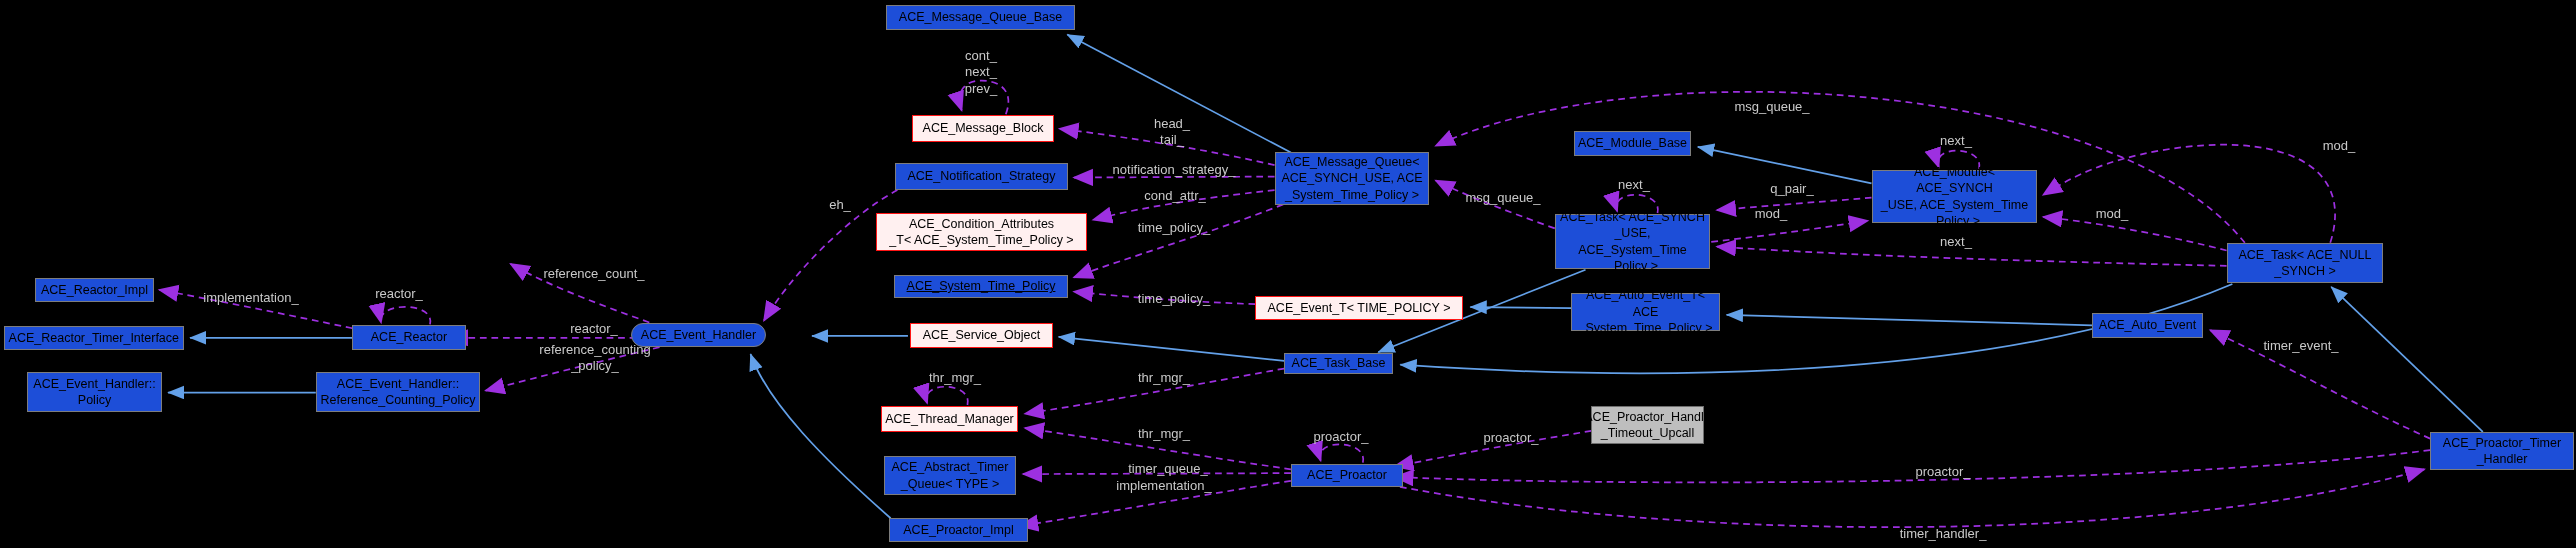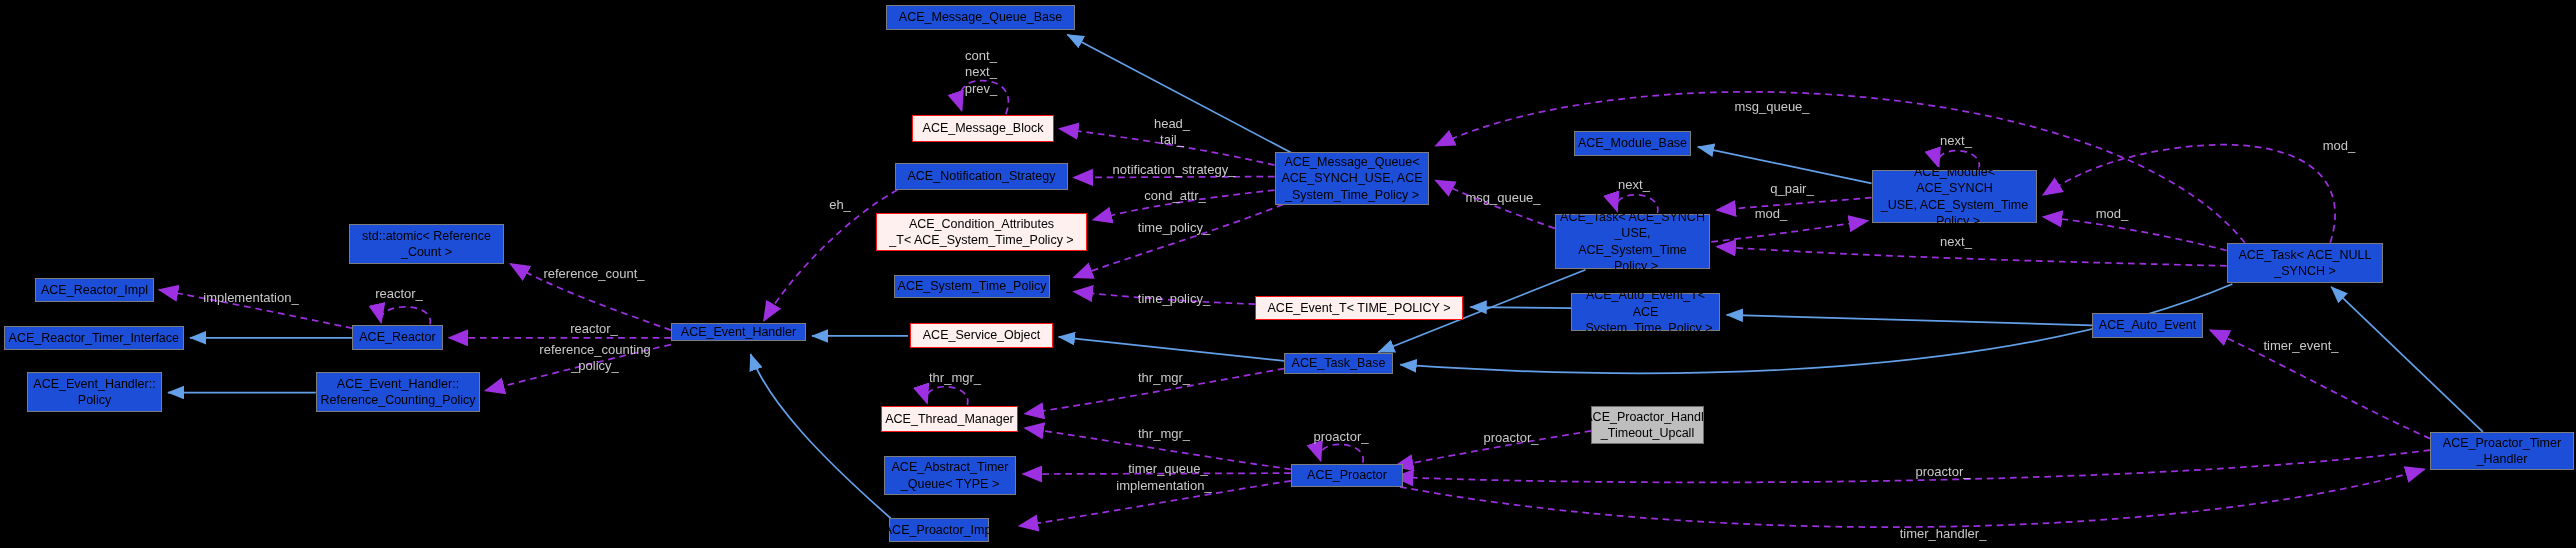--- a/index.html
+++ b/index.html
@@ -77,36 +77,34 @@
     <path d="M2532,457 C2460,425 2370,375 2303,344" marker-end="url(#ap)"></path>
     <path d="M1447,505 C1750,565 2250,568 2526,489" marker-end="url(#ap)"></path>
   </g>
 </svg>
 
 <div class="node" style="left:886px;top:4.8px;width:189px;height:25px;">ACE_Message_Queue_Base</div>
 <div class="node hl" style="left:912px;top:115px;width:142px;height:27px;">ACE_Message_Block</div>
 <div class="node" style="left:895px;top:163px;width:173px;height:27px;">ACE_Notification_Strategy</div>
 <div class="node hl" style="left:876px;top:213px;width:211px;height:38px;">ACE_Condition_Attributes
 _T&lt; ACE_System_Time_Policy &gt;</div>
-<div class="node" style="left:349px;top:224px;width:155px;height:40px;">std::atomic&lt; Reference
-_Count &gt;</div>
 <div class="node" style="left:35px;top:278px;width:119px;height:24px;">ACE_Reactor_Impl</div>
 <div class="node" style="left:3.8px;top:326px;width:180px;height:24px;">ACE_Reactor_Timer_Interface</div>
-<div class="node" style="left:352px;top:325px;width:91px;height:25px;">ACE_Reactor</div>
+<div class="node" style="left:352px;top:325px;width:114px;height:25px;">ACE_Reactor</div>
 <div class="node" style="left:27px;top:372px;width:135px;height:40px;">ACE_Event_Handler::
 Policy</div>
 <div class="node" style="left:316px;top:372px;width:164px;height:40px;">ACE_Event_Handler::
 Reference_Counting_Policy</div>
-<div class="node" style="left:671px;top:323px;width:135px;height:18px;">ACE_Event_Handler</div>
-<div class="node" style="left:894px;top:275px;width:156px;height:23px;">ACE_System_Time_Policy</div>
+<div class="node" style="left:631px;top:323px;width:135px;height:24px;border-radius:12px;">ACE_Event_Handler</div>
+<div class="node" style="left:894px;top:275px;width:174px;height:23px;text-decoration:underline;">ACE_System_Time_Policy</div>
 <div class="node hl" style="left:910px;top:323px;width:143px;height:25px;">ACE_Service_Object</div>
 <div class="node hl" style="left:881px;top:406px;width:137px;height:26px;">ACE_Thread_Manager</div>
 <div class="node" style="left:884px;top:456px;width:132px;height:39px;">ACE_Abstract_Timer
 _Queue&lt; TYPE &gt;</div>
-<div class="node" style="left:889px;top:518px;width:100px;height:24px;">ACE_Proactor_Impl</div>
+<div class="node" style="left:889px;top:518px;width:139px;height:24px;">ACE_Proactor_Impl</div>
 <div class="node" style="left:1275px;top:152px;width:154px;height:53px;">ACE_Message_Queue&lt;
 ACE_SYNCH_USE, ACE
 _System_Time_Policy &gt;</div>
 <div class="node" style="left:1574px;top:131px;width:117px;height:25px;">ACE_Module_Base</div>
 <div class="node" style="left:1555px;top:214px;width:155px;height:55px;">ACE_Task&lt; ACE_SYNCH
 _USE, ACE_System_Time
 _Policy &gt;</div>
 <div class="node" style="left:1872px;top:170px;width:165px;height:53px;">ACE_Module&lt; ACE_SYNCH
 _USE, ACE_System_Time
 _Policy &gt;</div>

